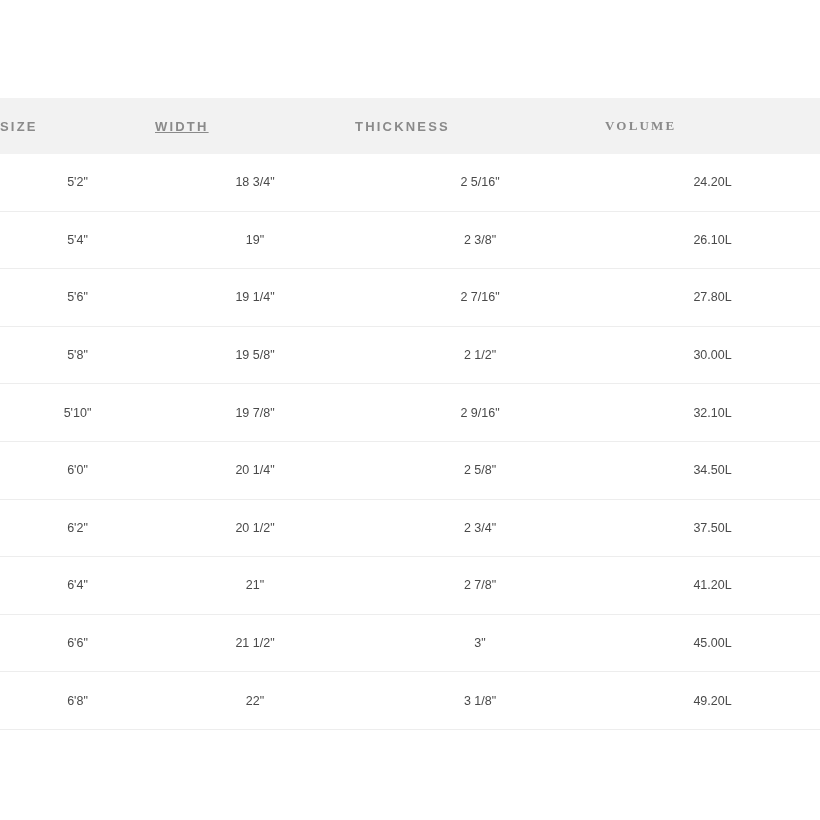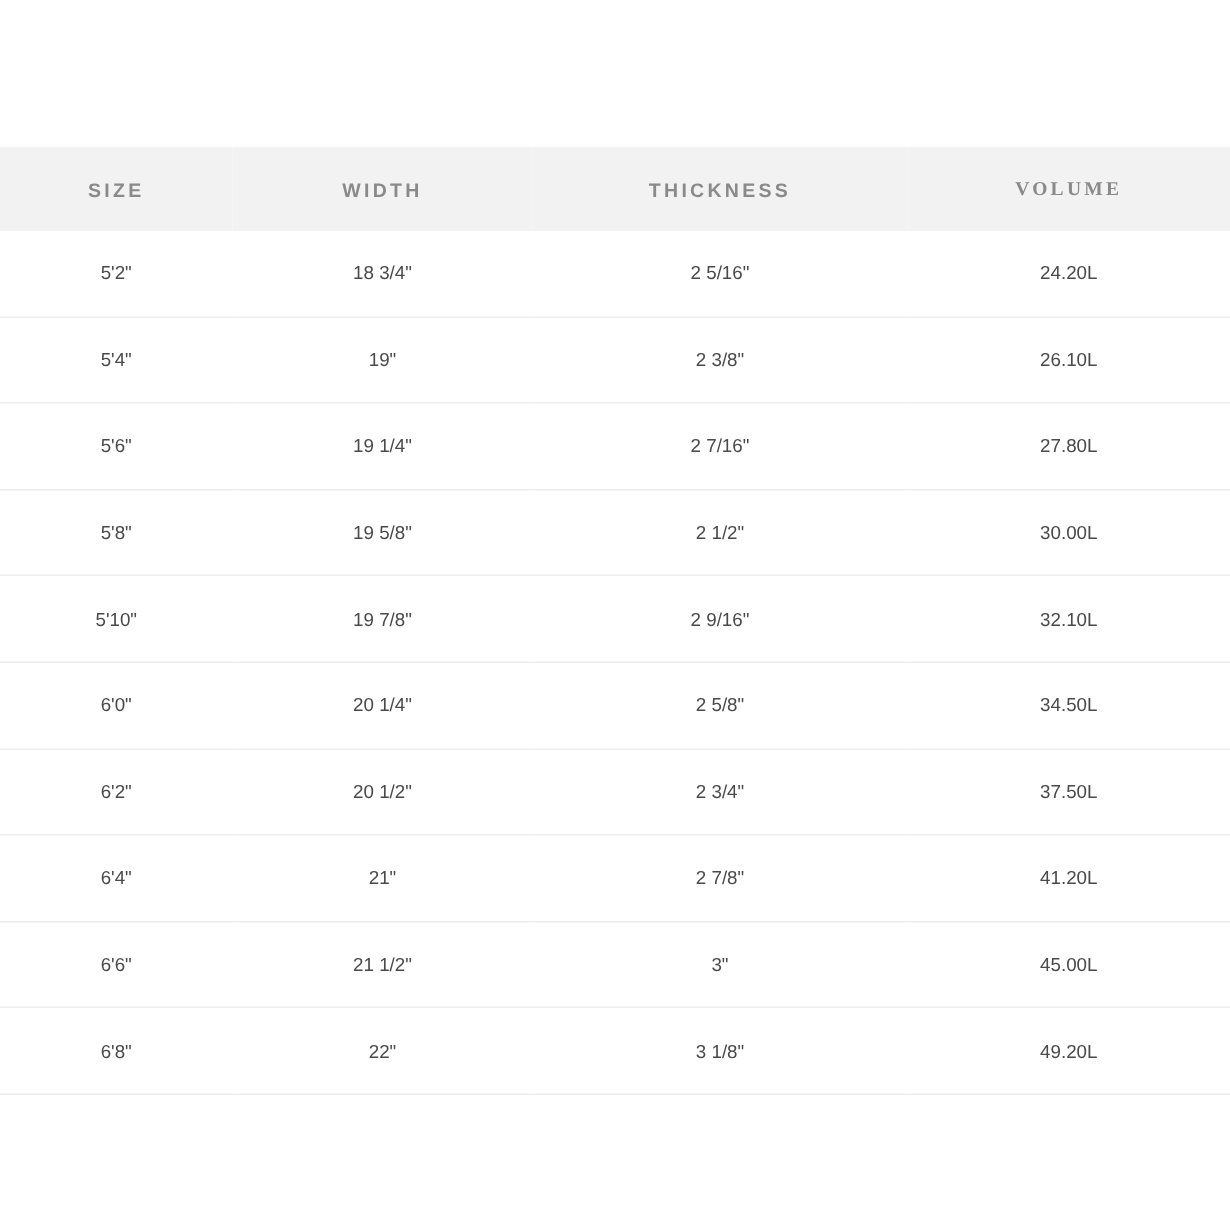--- a/index.html
+++ b/index.html
@@ -30,42 +30,42 @@
     table-layout: fixed;
   }
 
   .size-table thead th {
     background: #f2f2f2;
     height: 56px;
     font-size: 13px;
     font-weight: bold;
     letter-spacing: 2.2px;
     color: #8a8a8a;
-    text-align: center;
+    text-align: left;
     padding: 0;
     border: none;
     text-transform: uppercase;
   }
 
   .size-table tbody td {
     height: 56.6px;
     font-size: 12.5px;
     color: #4a4a4a;
     text-align: center;
     padding: 0;
     border-bottom: 1px solid #ededed;
     font-weight: normal;
   }
 
   .size-table tbody tr:last-child td {
     border-bottom: 1px solid #ededed;
   }
 
   .col-size   { width: 155px; }
-  .col-width  { width: 200px; }
+  .col-width  { width: 200px; text-decoration: underline; }
   .col-thick  { width: 250px; }
   .col-volume { width: 215px; font-family: Liberation Serif, serif; }
 
   .size-table tbody td.cell-size {
     font-size: 12.5px;
     color: #4a4a4a;
   }
 </style>
 </head>
 <body>

